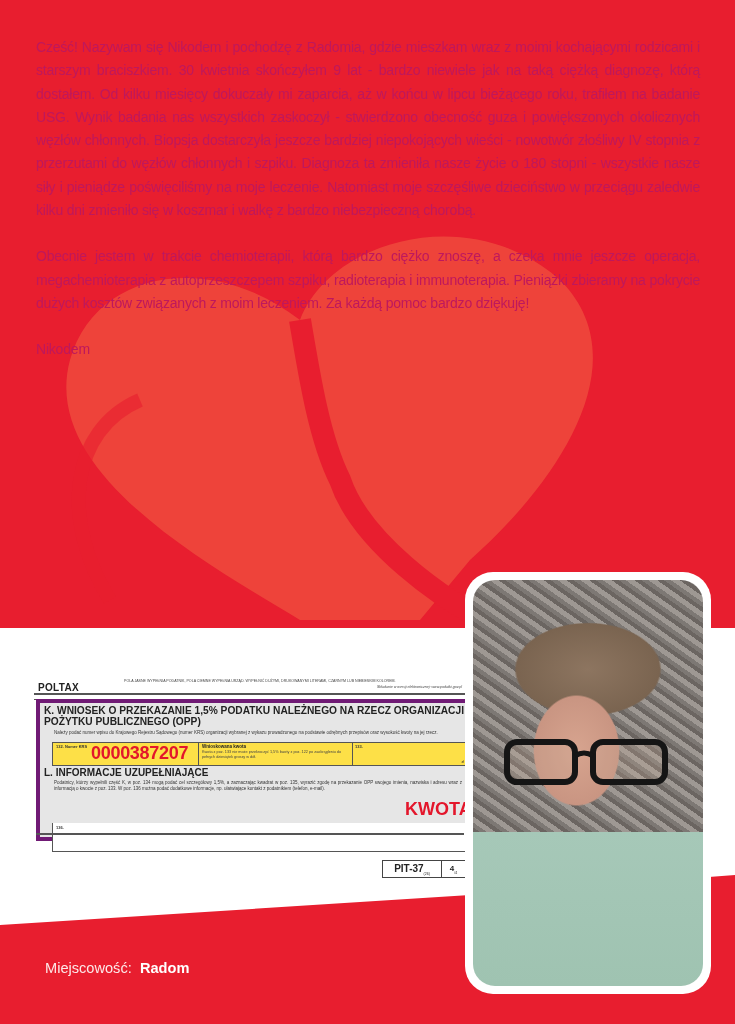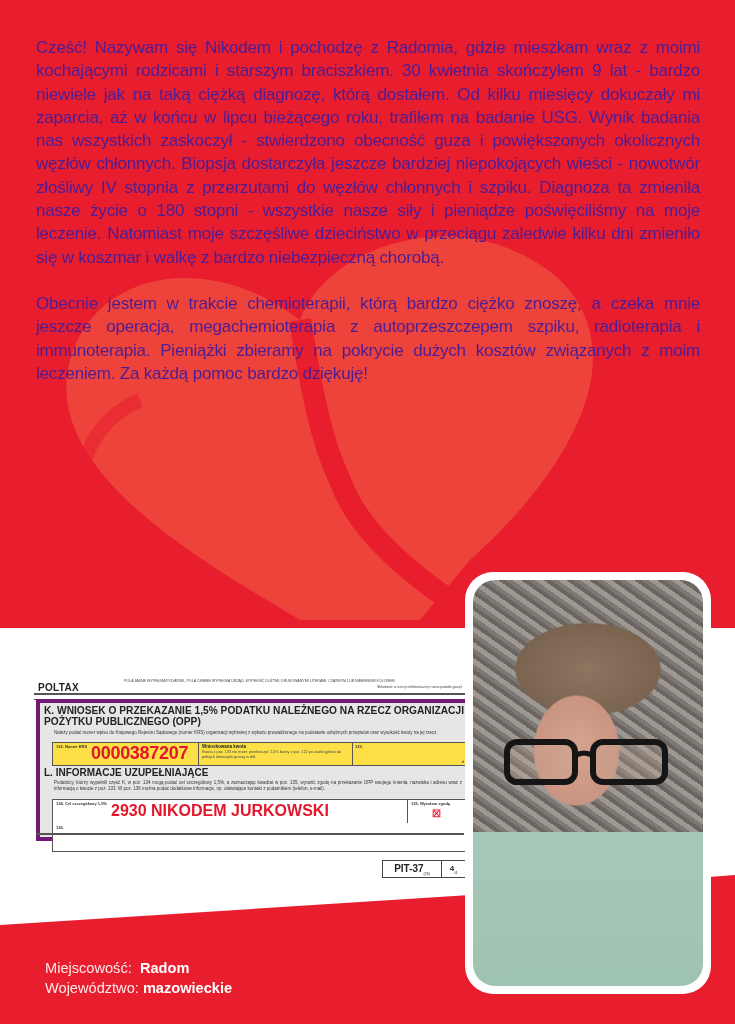--- a/index.html
+++ b/index.html
@@ -1,20 +1,20 @@
 <!DOCTYPE html>
 <html><head>
 <meta charset="utf-8">
 <style>
   html, body { margin:0; padding:0; }
   body { width:735px; height:1024px; position:relative; overflow:hidden; background:#ffffff; font-family:"Liberation Sans", sans-serif; }
   .top-red { position:absolute; left:0; top:0; width:735px; height:628px; background:#e81e2f; overflow:hidden; }
   .heart { position:absolute; left:0; top:0; width:735px; height:628px; }
   .bottom-red { position:absolute; left:0; top:0; width:735px; height:1024px; }
-  .story { position:absolute; left:36px; top:36px; width:664px; color:#4c1d95; font-family:"Liberation Sans", sans-serif; font-size:17px; line-height:23.3px; text-align:justify; letter-spacing:-0.2px; }
+  .story { position:absolute; left:36px; top:36px; width:664px; color:#be185d; font-family:"Liberation Sans", sans-serif; font-size:14px; line-height:23.3px; text-align:justify; letter-spacing:-0.2px; }
   .story p { margin:0 0 23px 0; }
   .signature { margin:0; }
   .photo-frame { position:absolute; left:465px; top:572px; width:246px; height:422px; background:#ffffff; border-radius:28px; }
   .photo { position:absolute; left:473px; top:580px; width:230px; height:406px; border-radius:22px; overflow:hidden;
     background: radial-gradient(ellipse 70px 90px at 45% 42%, #d7a48f 0%, #c99582 60%, transparent 62%),
                 radial-gradient(ellipse 110px 70px at 50% 22%, #8d7560 0%, #7a6450 65%, transparent 67%),
                 linear-gradient(180deg, transparent 0%, transparent 62%, #a6c8b8 62%, #9fc3b1 100%),
                 repeating-linear-gradient(35deg, #7d7874 0 4px, #9e9893 4px 9px, #6b6561 9px 13px);
   }
   .glasses { position:absolute; left:28px; top:158px; width:170px; height:48px; }
@@ -60,20 +60,21 @@
   </svg>
 </div>
 
 <svg class="bottom-red" viewBox="0 0 735 1024">
   <polygon points="0,925 470,895 735,875 735,1024 0,1024" fill="#e81e2f"></polygon>
 </svg>
 
 <div class="story">
   <p>Cześć! Nazywam się Nikodem i pochodzę z Radomia, gdzie mieszkam wraz z moimi kochającymi rodzicami i starszym braciszkiem. 30 kwietnia skończyłem 9 lat - bardzo niewiele jak na taką ciężką diagnozę, którą dostałem. Od kilku miesięcy dokuczały mi zaparcia, aż w końcu w lipcu bieżącego roku, trafiłem na badanie USG. Wynik badania nas wszystkich zaskoczył - stwierdzono obecność guza i powiększonych okolicznych węzłów chłonnych. Biopsja dostarczyła jeszcze bardziej niepokojących wieści - nowotwór złośliwy IV stopnia z przerzutami do węzłów chłonnych i szpiku. Diagnoza ta zmieniła nasze życie o 180 stopni - wszystkie nasze siły i pieniądze poświęciliśmy na moje leczenie. Natomiast moje szczęśliwe dzieciństwo w przeciągu zaledwie kilku dni zmieniło się w koszmar i walkę z bardzo niebezpieczną chorobą.</p>
   <p>Obecnie jestem w trakcie chemioterapii, którą bardzo ciężko znoszę, a czeka mnie jeszcze operacja, megachemioterapia z autoprzeszczepem szpiku, radioterapia i immunoterapia. Pieniążki zbieramy na pokrycie dużych kosztów związanych z moim leczeniem. Za każdą pomoc bardzo dziękuję!</p>
+  <p class="signature">Nikodem</p>
 </div>
 
 <div class="form">
   <div class="poltax">POLTAX</div>
   <div class="fine1">POLA JASNE WYPEŁNIA PODATNIK, POLA CIEMNE WYPEŁNIA URZĄD. WYPEŁNIĆ DUŻYMI, DRUKOWANYMI LITERAMI, CZARNYM LUB NIEBIESKIM KOLOREM.</div>
   <div class="fine2">Składanie w wersji elektronicznej: www.podatki.gov.pl</div>
   <div class="dbl"></div>
 
   <div class="sec-k">
     <div class="k-title">K. WNIOSEK O PRZEKAZANIE 1,5% PODATKU NALEŻNEGO NA RZECZ ORGANIZACJI POŻYTKU PUBLICZNEGO (OPP)</div>
@@ -87,28 +88,20 @@
         <span class="kw-desc">Kwota z poz. 133 nie może przekroczyć 1,5% kwoty z poz. 122 po zaokrągleniu do pełnych dziesiątek groszy w dół.</span>
       </div>
       <span class="cell-lbl" style="left:302px;top:1px;">133.</span>
       <span class="kwota-val" style="left:352px;">KWOTA</span>
       <span class="gr">zł</span>
     </div>
 
     <div class="l-title">L. INFORMACJE UZUPEŁNIAJĄCE</div>
     <div class="l-desc">Podatnicy, którzy wypełnili część K, w poz. 134 mogą podać cel szczegółowy 1,5%, a zaznaczając kwadrat w poz. 135, wyrazić zgodę na przekazanie OPP swojego imienia, nazwiska i adresu wraz z informacją o kwocie z poz. 133. W poz. 136 można podać dodatkowe informacje, np. ułatwiające kontakt z podatnikiem (telefon, e-mail).</div>
 
-    <div class="goal-row">
-      <span class="cell-lbl" style="left:3px;top:1px;">134. Cel szczegółowy 1,5%</span>
-      <span class="goal-val">2930 NIKODEM JURKOWSKI</span>
-      <div class="consent-box">
-        <span class="cell-lbl" style="left:3px;top:1px;">135. Wyrażam zgodę</span>
-        <span class="consent-mark">☒</span>
-      </div>
-    </div>
     <div class="extra-row">
       <span class="cell-lbl" style="left:3px;top:2px;">136.</span>
     </div>
   </div>
   <div class="form-bottom"></div>
 
   <div class="pit-box">
     <div class="pit-name"><span>PIT-37</span><sub>(26)</sub></div>
     <div class="pit-page"><span>4</span><sub style="font-size:3.5px;font-weight:normal;">/4</sub></div>
   </div>
@@ -118,14 +111,13 @@
 <div class="photo">
   <svg class="glasses" viewBox="0 0 170 48">
     <rect x="6" y="4" width="68" height="40" rx="10" fill="rgba(200,170,150,0.25)" stroke="#151515" stroke-width="6"></rect>
     <rect x="92" y="4" width="72" height="40" rx="10" fill="rgba(200,170,150,0.25)" stroke="#151515" stroke-width="6"></rect>
     <path d="M74 18 Q83 12 92 18" stroke="#151515" stroke-width="5" fill="none"></path>
   </svg>
 </div>
 
 <div class="location">
   <div><span>Miejscowość:</span>&nbsp; <b>Radom</b></div>
-  <div><span>Województwo:</span> <b>mazowieckie</b></div>
 </div>
 
 </body></html>

